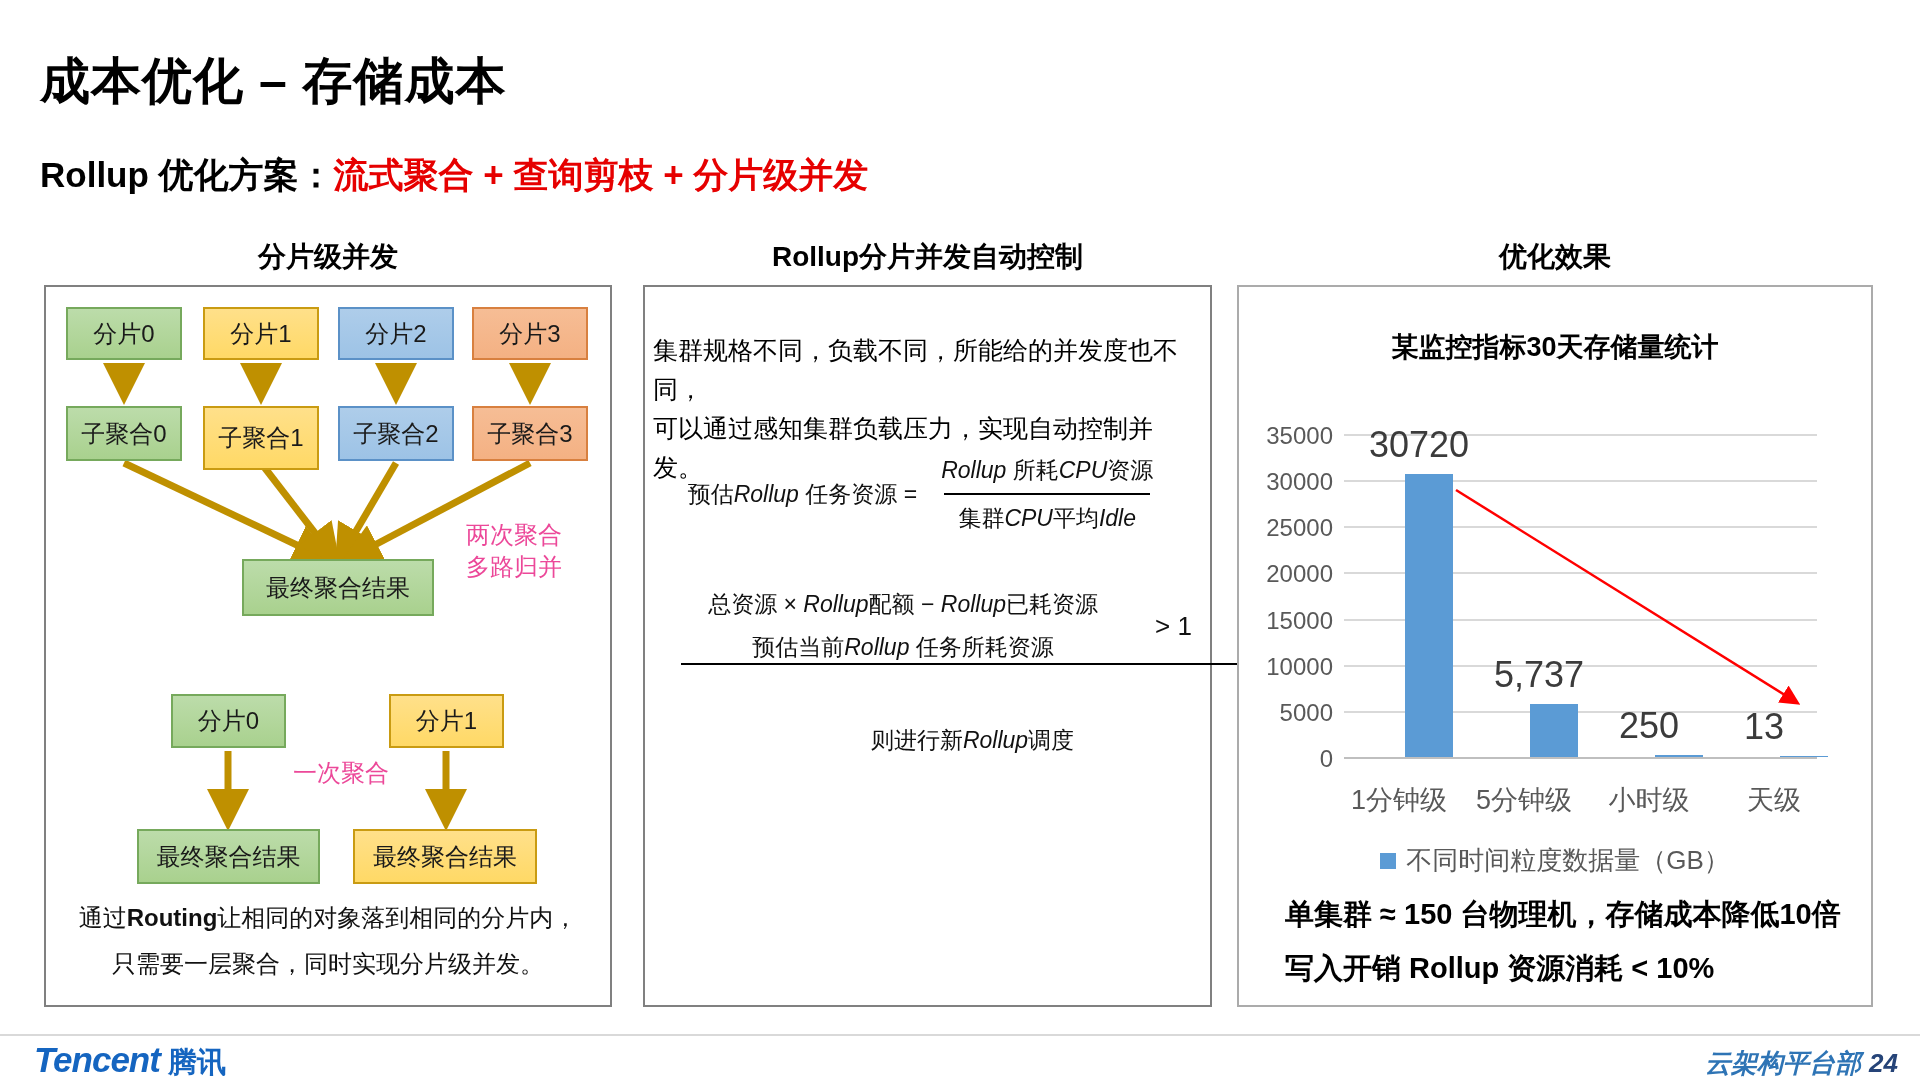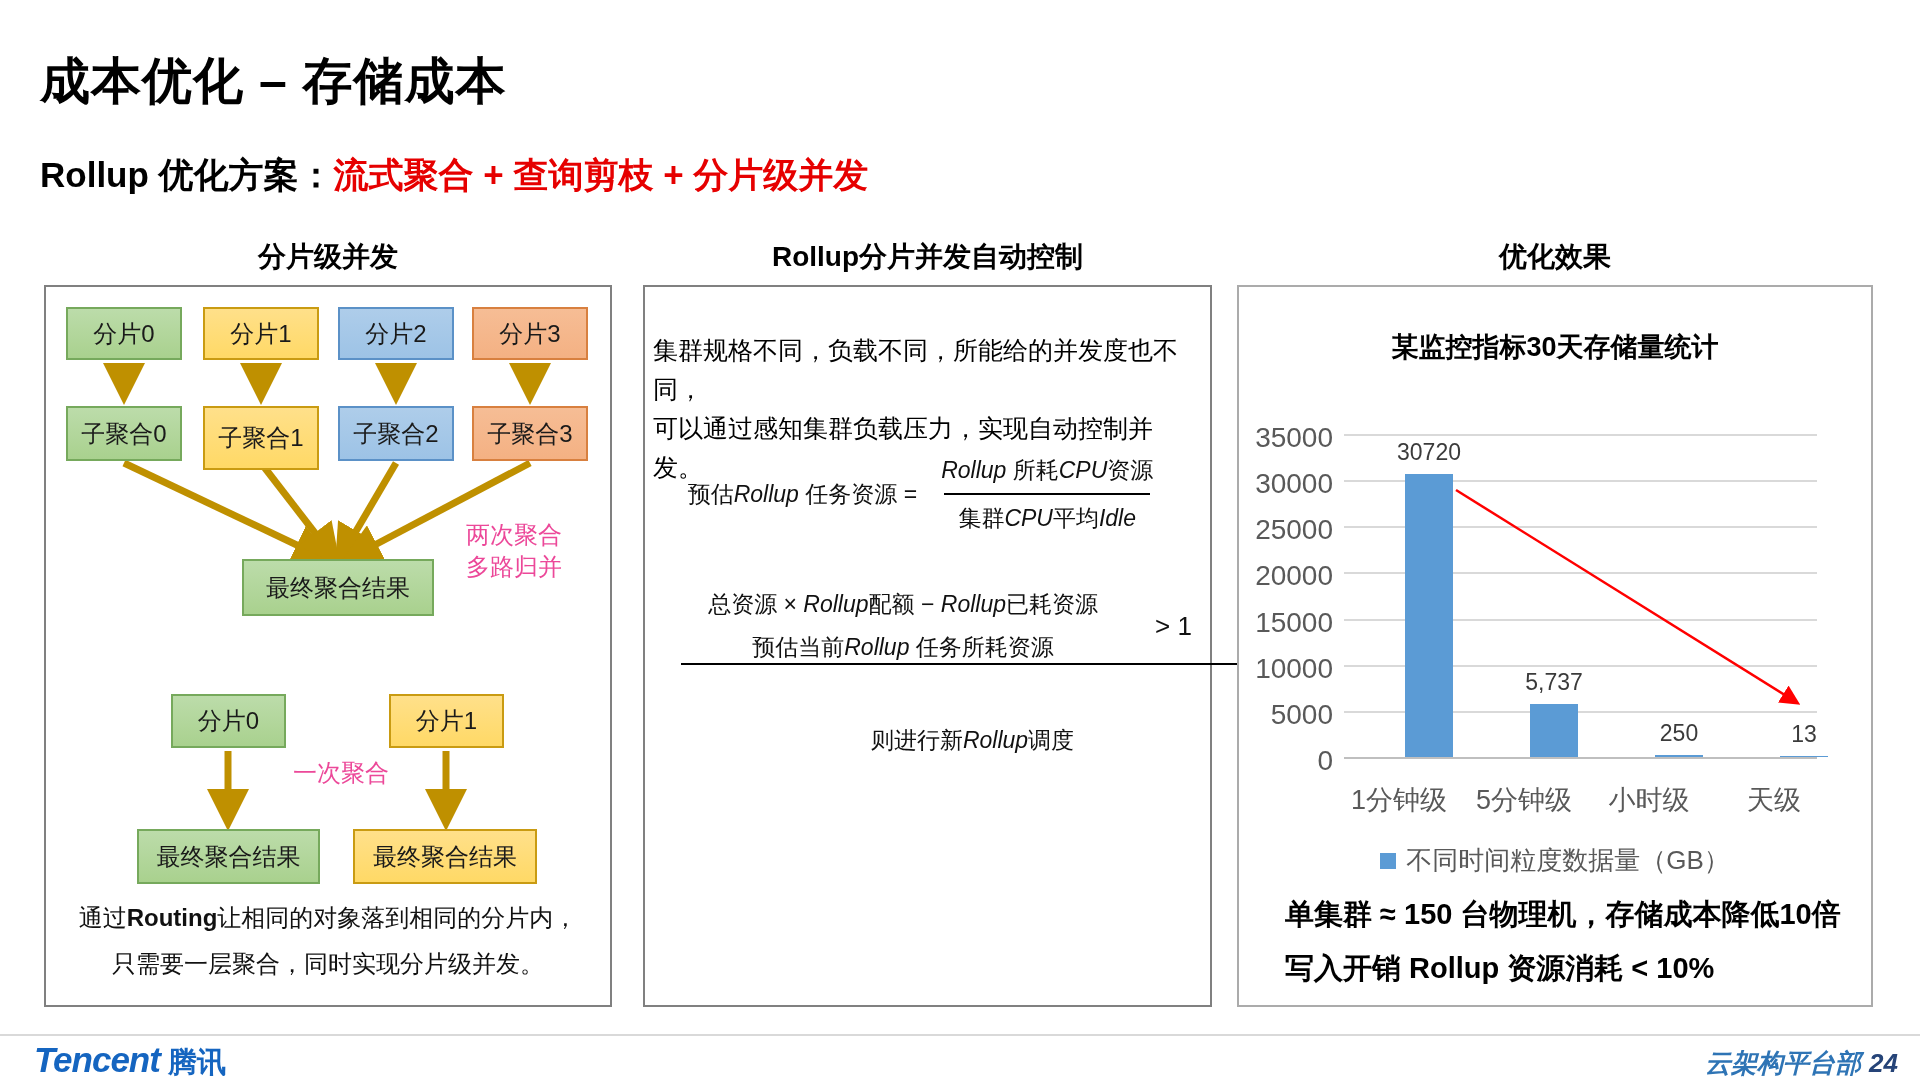--- a/index.html
+++ b/index.html
@@ -37,24 +37,24 @@
   .frac .den{border-top:2px solid #000;padding:8px 14px 0;}
   .wfrac{display:inline-flex;flex-direction:column;align-items:center;width:480px;}
   .wfrac .num,.wfrac .den{padding:6px 0;}
   .wfrac .bar{width:100%;border-top:2px solid #000;margin:4px 0;}
   .gt{margin-left:12px;font-size:26px;}
   
   .chart-title{position:absolute;top:42px;left:0;width:100%;text-align:center;font-size:27px;font-weight:bold;}
   .chart-plot{position:absolute;left:105px;top:147px;width:473px;height:323px;}
   .gridline{position:absolute;left:0;width:100%;height:0;border-top:2px solid #d9d9d9;}
   .gridline.base{border-top-color:#bfbfbf;}
-  .ytick{position:absolute;left:10px;width:84px;text-align:right;font-size:28px;color:#595959;}
+  .ytick{position:absolute;left:10px;width:84px;text-align:right;font-size:24px;color:#595959;}
   .slot{position:absolute;bottom:0;width:120px;height:100%;}
   .bar{position:absolute;bottom:0;left:36px;width:48px;background:#5b9bd5;}
-  .dlabel{position:absolute;left:0;width:100%;text-align:center;font-size:23px;color:#3b3b3b;}
+  .dlabel{position:absolute;left:0;width:100%;font-size:36px;color:#3b3b3b;}
   .cat{position:absolute;top:495px;width:140px;text-align:center;font-size:27px;color:#595959;}
   .legend{position:absolute;top:556px;left:0;width:100%;display:flex;align-items:center;justify-content:center;gap:10px;
           font-size:26px;color:#595959;}
   .legend .sw{width:16px;height:16px;background:#5b9bd5;}
   .conc{position:absolute;left:46px;width:560px;font-size:29px;font-weight:bold;color:#000;}
   
   .footer-line{position:absolute;left:0;top:1034px;width:1920px;border-top:2px solid #d9d9d9;}
   .logo{position:absolute;left:34px;top:1040px;font-weight:bold;color:#1565c0;}
   .logo .en{font-size:35px;font-style:italic;letter-spacing:-1px;}
   .logo .cn{font-size:29px;margin-left:8px;}

